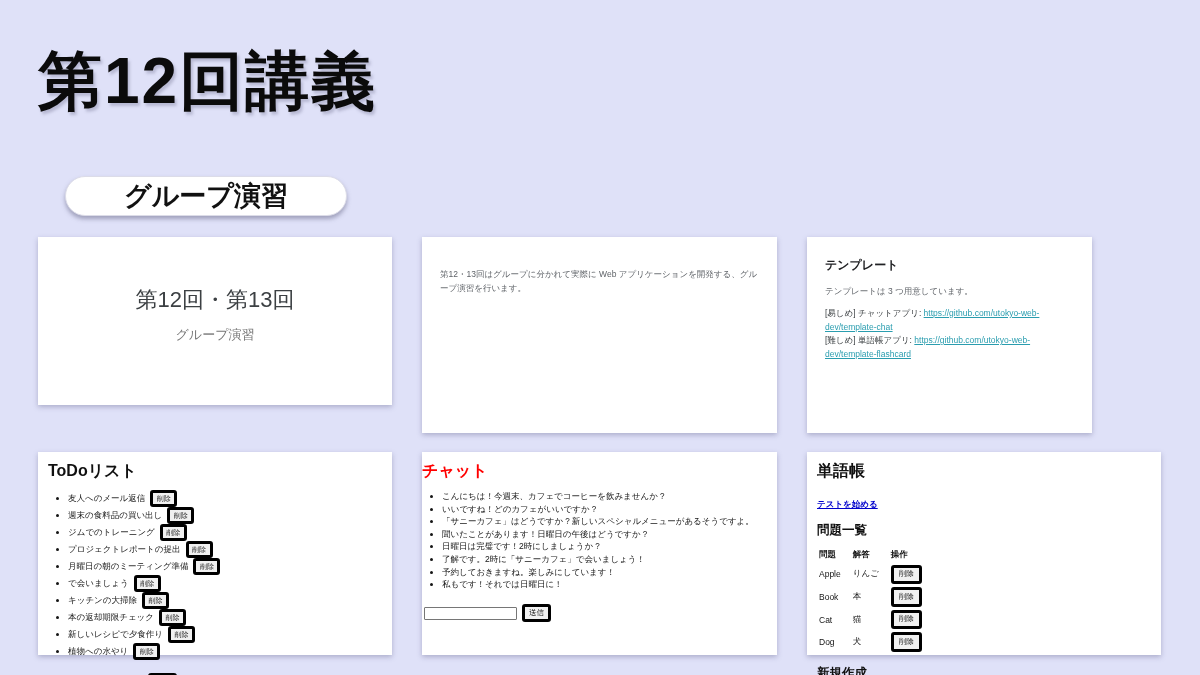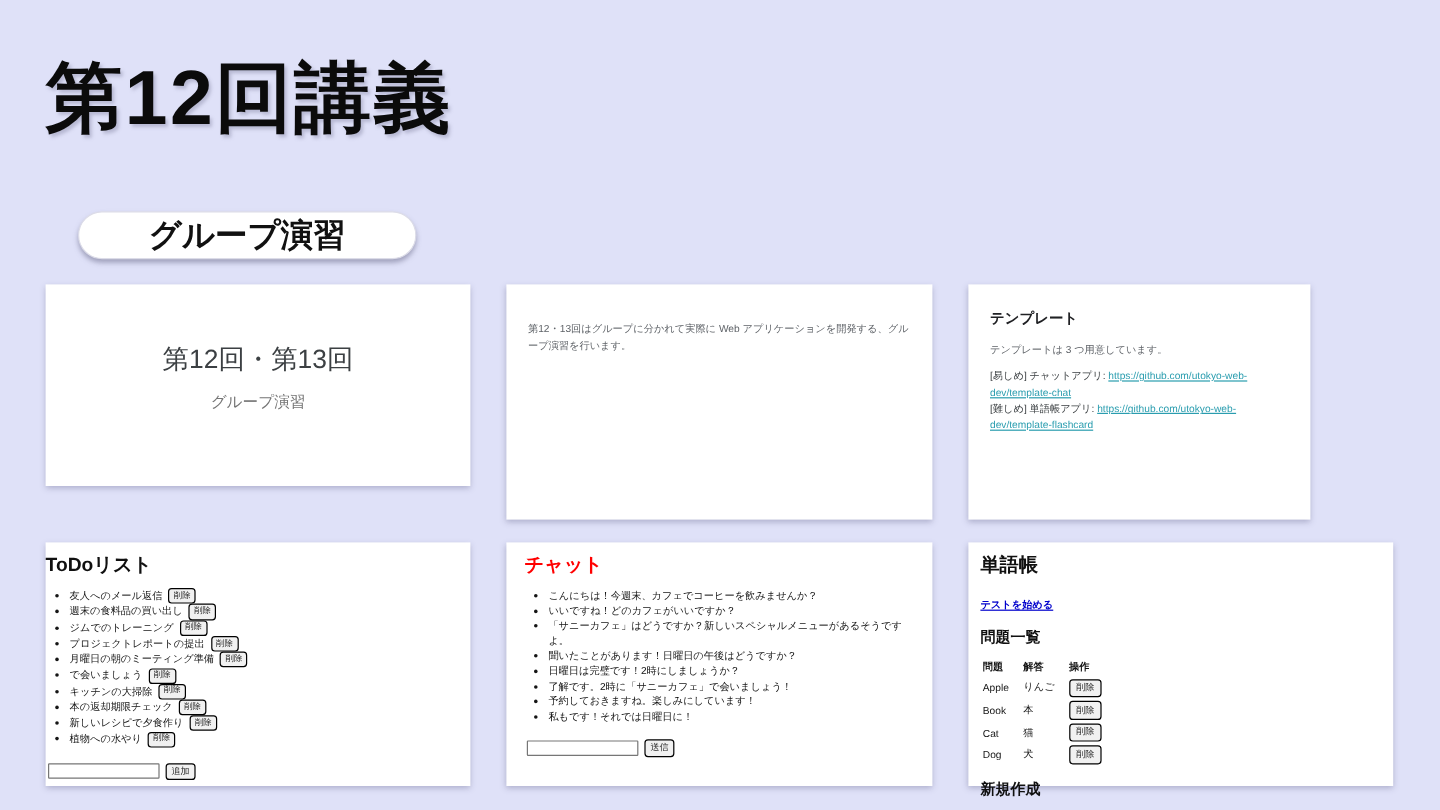--- a/index.html
+++ b/index.html
@@ -30,22 +30,22 @@
 
   .card {
     position: absolute; background: #fff;
     box-shadow: 0 2px 5px rgba(90,90,130,0.38);
   }
   
   #card-slide    { left: 38px;  top: 237px; width: 354px; height: 168px;
                    display: flex; flex-direction: column; align-items: center; justify-content: center; }
   #card-overview { left: 422px; top: 237px; width: 355px; height: 196px; padding: 20px 18px; }
   #card-template { left: 807px; top: 237px; width: 285px; height: 196px; padding: 20px 18px; }
-  #card-todo     { left: 38px;  top: 452px; width: 354px; height: 203px; padding: 6px 0; }
-  #card-chat     { left: 422px; top: 452px; width: 355px; height: 203px; padding: 6px 15px; }
+  #card-todo     { left: 38px;  top: 452px; width: 354px; height: 203px; padding: 6px 10px; }
+  #card-chat     { left: 422px; top: 452px; width: 355px; height: 203px; padding: 6px 0; }
   #card-flash    { left: 807px; top: 452px; width: 354px; height: 203px; padding: 6px 10px; }
 
   
   .slide-title { font-size: 22px; color: #3c4043; margin-top: -14px; }
   .slide-sub   { font-size: 13px; color: #757575; margin-top: 11px; }
 
   
   .sec-heading { font-size: 12px; font-weight: bold; color: #202124; }
   .sec-intro   { font-size: 8.5px; color: #5f6368; line-height: 1.65; margin-top: 10px; }
   .ov-list   { margin-top: 8px; margin-left: 4px; }
@@ -58,21 +58,21 @@
   
   .app-h1 { font-size: 16px; font-weight: bold; color: #101010; margin: 3px 0 8px 0; }
   .app-h1.red { color: #ff0000; }
   .app-h2 { font-size: 12.5px; font-weight: bold; color: #101010; margin-top: 11px; }
   .app-list { margin: 0 0 0 4px; padding-left: 16px; font-size: 8.5px; color: #151515; }
   .app-list li { line-height: 13px; }
   .chat-list li { line-height: 12.6px; }
   .mini-btn {
     font-family: "Liberation Sans", sans-serif;
     font-size: 7px; line-height: 1.15; color: #1a1a1a;
-    background: #f1f1f1; border: 1px solid #000000; border-radius: 3px;
+    background: #f1f1f1; border: 3px solid #000000; border-radius: 3px;
     padding: 1.5px 3.5px; margin-left: 5px; vertical-align: middle; cursor: pointer;
   }
   .mini-input {
     font-family: "Liberation Sans", sans-serif;
     width: 93px; height: 13px; border: 1px solid #767676; border-radius: 1px;
     font-size: 8px; padding: 0 2px; background: #fff;
   }
   .mini-input::placeholder { color: #9a9a9a; }
   .form-row { margin-top: 13px; margin-left: 2px; display: flex; align-items: center; }
   .form-row .mini-btn { font-size: 7.5px; padding: 2px 4px; }

